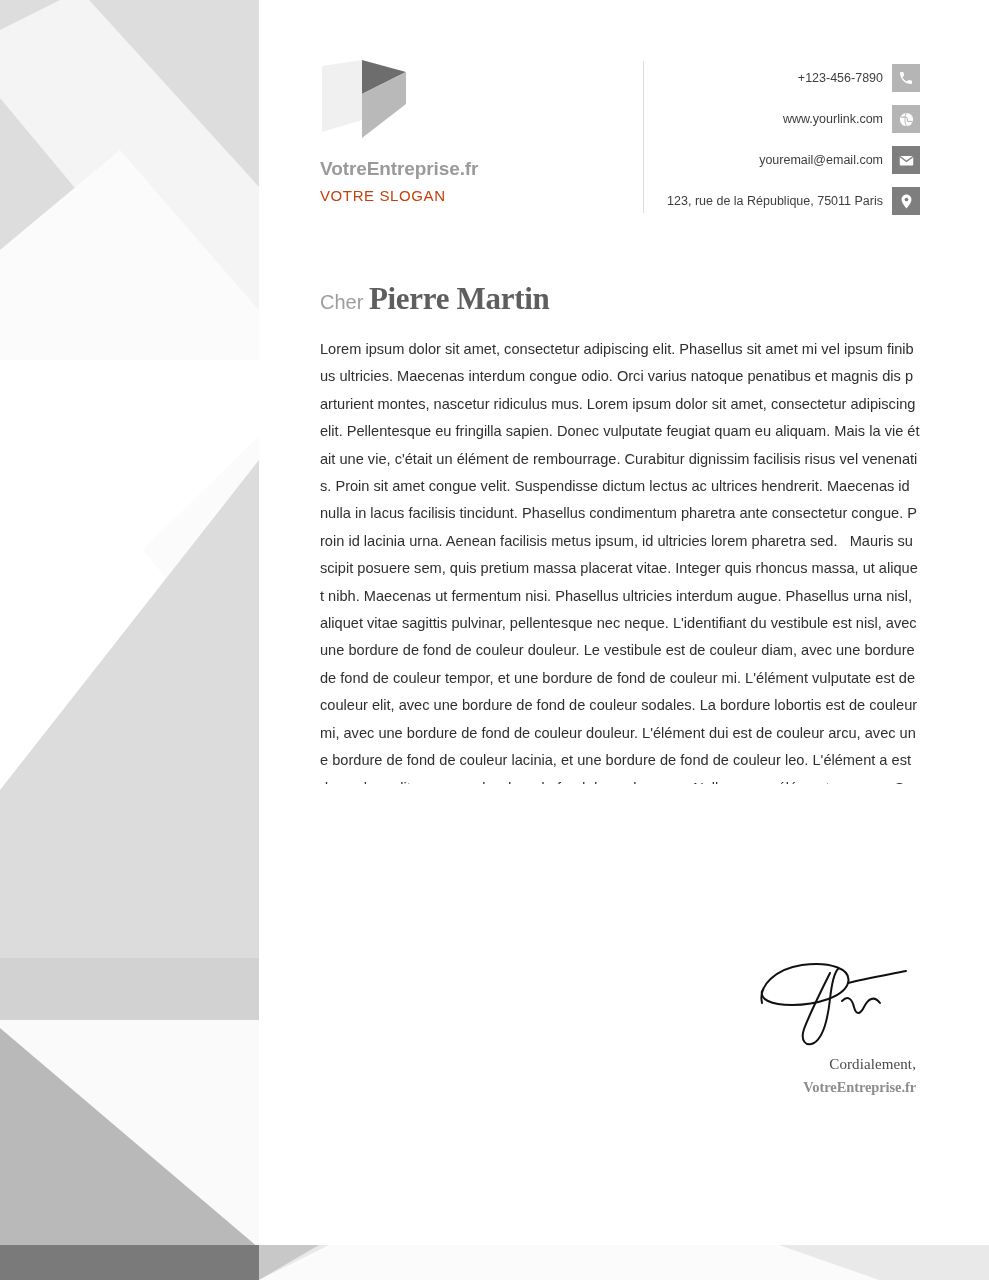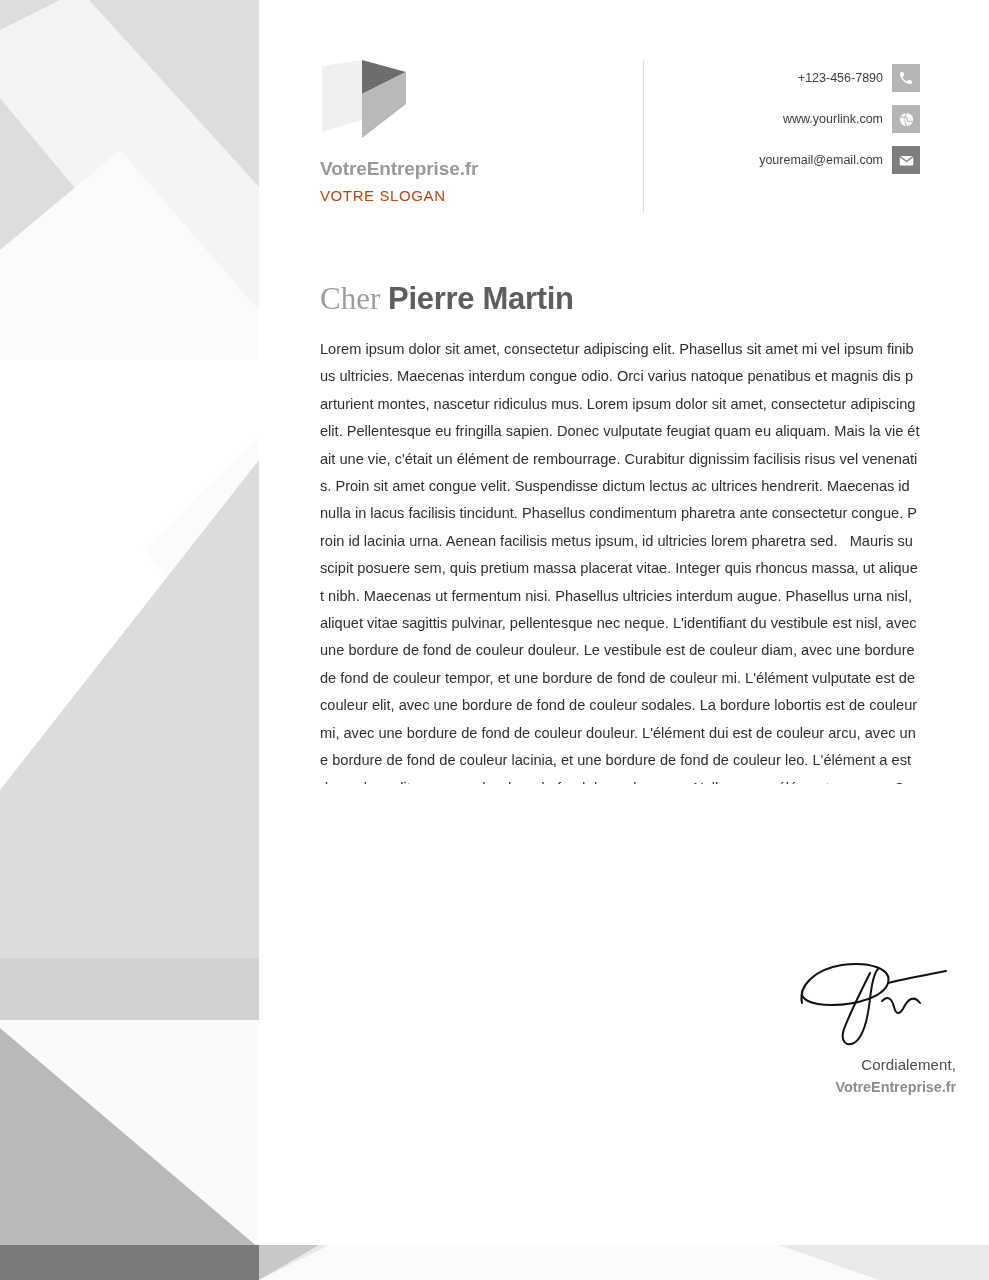--- a/index.html
+++ b/index.html
@@ -201,28 +201,28 @@
   .greeting {
     position: absolute;
     left: 61px; top: 281px;
     font-size: 30px;
     line-height: 1.15;
     white-space: nowrap;
   }
   .greeting .sal {
     color: #9d9d9d;
     font-weight: normal;
-    font-size: 31px;
-    font-family: Liberation Serif, serif;
+    font-size: 20px;
   }
   .greeting .name {
     color: #5e5e5e;
     font-weight: bold;
     font-size: 31px;
     letter-spacing: -0.3px;
+    font-family: Liberation Serif, serif;
   }
 
   
   .body-copy {
     position: absolute;
     left: 61px; top: 336px;
     width: 600px;
     height: 448px;
     overflow: hidden;
     font-size: 14.6px;
@@ -232,22 +232,23 @@
     word-break: break-all;
     white-space: pre-wrap;
   }
 
   
   .sign-block {
     position: absolute;
     left: 0; top: 955px;
     width: 730px;
     text-align: right;
-    padding-right: 33px;
+    padding-right: 73px;
     box-sizing: border-box;
+    font-family: Liberation Serif, serif;
   }
   .signature-mark {
     display: inline-block;
     width: 170px; height: 95px;
     margin-right: 2px;
   }
   .sign-closing {
     margin-top: 2px;
     font-size: 15px;
     color: #4a4a4a;
@@ -323,20 +324,29 @@
         <div class="contact-row">
           <div class="contact-text">youremail@email.com</div>
           <div class="icon-tile tile-dark">
             <svg width="17" height="17" viewBox="0 0 24 24" aria-hidden="true">
               <rect x="2.5" y="5.5" width="19" height="13.5" rx="1.2" fill="#ffffff"></rect>
               <path d="M3.2 6.6 L12 13.4 L20.8 6.6" fill="none" stroke="#7e7e7e" stroke-width="1.9" stroke-linecap="round" stroke-linejoin="round"></path>
             </svg>
           </div>
         </div>
 
+        <div class="contact-row">
+          <div class="contact-text">123, rue de la République, 75011 Paris</div>
+          <div class="icon-tile tile-dark">
+            <svg width="17" height="17" viewBox="0 0 24 24" aria-hidden="true">
+              <path d="M12 2.2c-3.9 0-7 3.1-7 7 0 5.1 7 12.6 7 12.6s7-7.5 7-12.6c0-3.9-3.1-7-7-7z" fill="#ffffff"></path>
+              <circle cx="12" cy="9.2" r="2.6" fill="#7e7e7e"></circle>
+            </svg>
+          </div>
+        </div>
 
       </div>
     </div>
 
     <div class="greeting">
       <span class="sal">Cher </span><span class="name">Pierre Martin</span>
     </div>
 
     <div class="body-copy">Lorem ipsum dolor sit amet, consectetur adipiscing elit. Phasellus sit amet mi vel ipsum finibus ultricies. Maecenas interdum congue odio. Orci varius natoque penatibus et magnis dis parturient montes, nascetur ridiculus mus. Lorem ipsum dolor sit amet, consectetur adipiscing elit. Pellentesque eu fringilla sapien. Donec vulputate feugiat quam eu aliquam. Mais la vie était une vie, c'était un élément de rembourrage. Curabitur dignissim facilisis risus vel venenatis. Proin sit amet congue velit. Suspendisse dictum lectus ac ultrices hendrerit. Maecenas id nulla in lacus facilisis tincidunt. Phasellus condimentum pharetra ante consectetur congue. Proin id lacinia urna. Aenean facilisis metus ipsum, id ultricies lorem pharetra sed.   Mauris suscipit posuere sem, quis pretium massa placerat vitae. Integer quis rhoncus massa, ut aliquet nibh. Maecenas ut fermentum nisi. Phasellus ultricies interdum augue. Phasellus urna nisl, aliquet vitae sagittis pulvinar, pellentesque nec neque. L'identifiant du vestibule est nisl, avec une bordure de fond de couleur douleur. Le vestibule est de couleur diam, avec une bordure de fond de couleur tempor, et une bordure de fond de couleur mi. L'élément vulputate est de couleur elit, avec une bordure de fond de couleur sodales. La bordure lobortis est de couleur mi, avec une bordure de fond de couleur douleur. L'élément dui est de couleur arcu, avec une bordure de fond de couleur lacinia, et une bordure de fond de couleur leo. L'élément a est de couleur elit, avec une bordure de fond de couleur ex.   Null avec un élément posuere. Sed interdum velit ac eros tempus aliquet. Mauris ante nisi, interdum nec tempor eget, porttitor sit amet erat. Sed tincidunt euismod turpis sed hendrerit. Etiam id lacus id risus commodo tincidunt vitae non mauris. Sed sit amet lectus vitae dolor suscipit condimentum. Nam venenatis a nibh in commodo. Cras at enim s</div>
 

